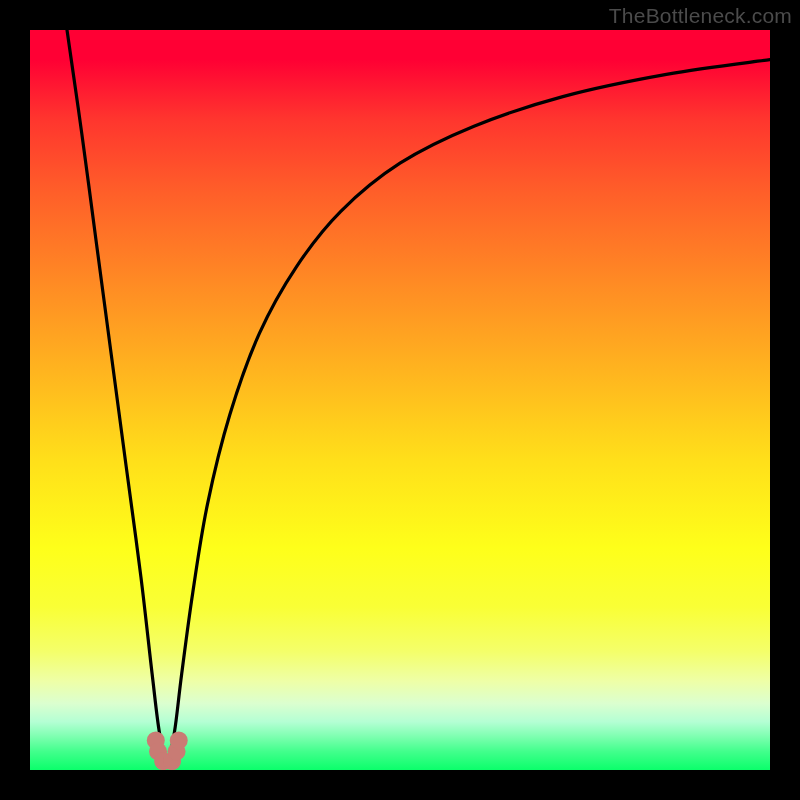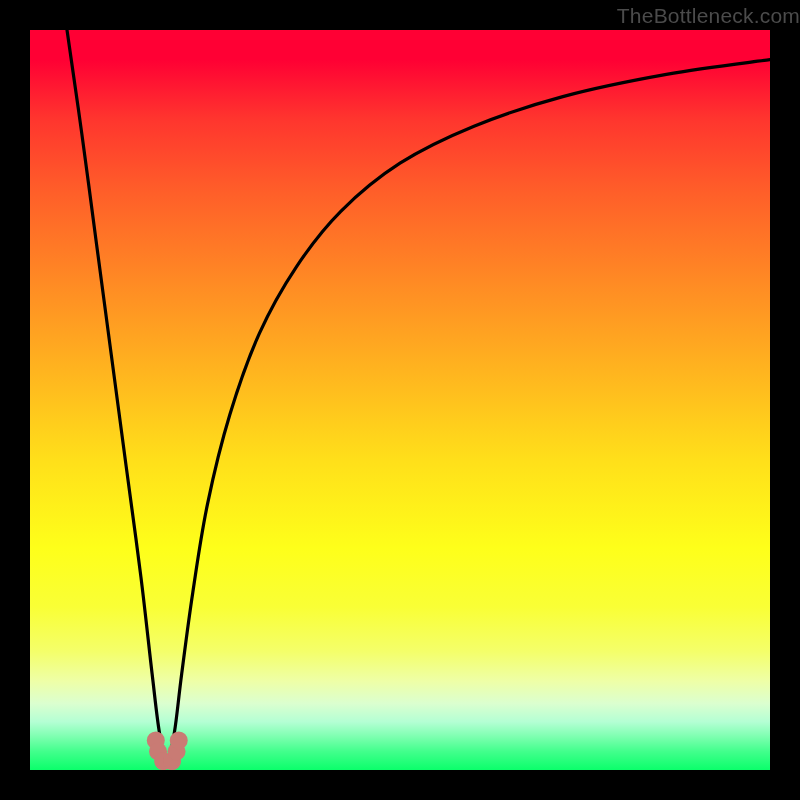--- a/index.html
+++ b/index.html
@@ -48,21 +48,21 @@
       #0bff6b 100%
     );
   }
   .curve-svg {
     position: absolute;
     inset: 0;
   }
   .watermark {
     position: absolute;
     top: 4px;
-    right: 0;
+    right: 8px;
     color: #4b4b4b;
     font-size: 21px;
     font-weight: 400;
     letter-spacing: 0.2px;
   }
 </style>
 </head>
 <body>
 
 <div class="frame">

